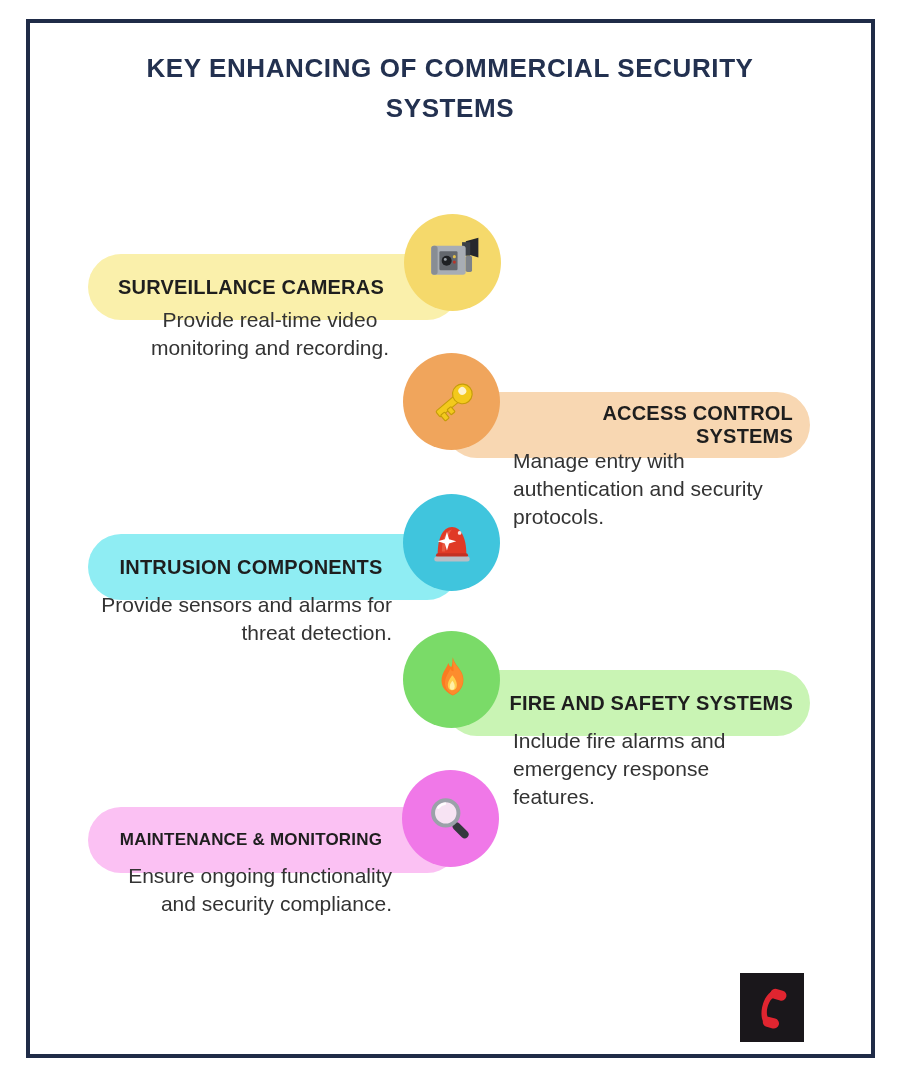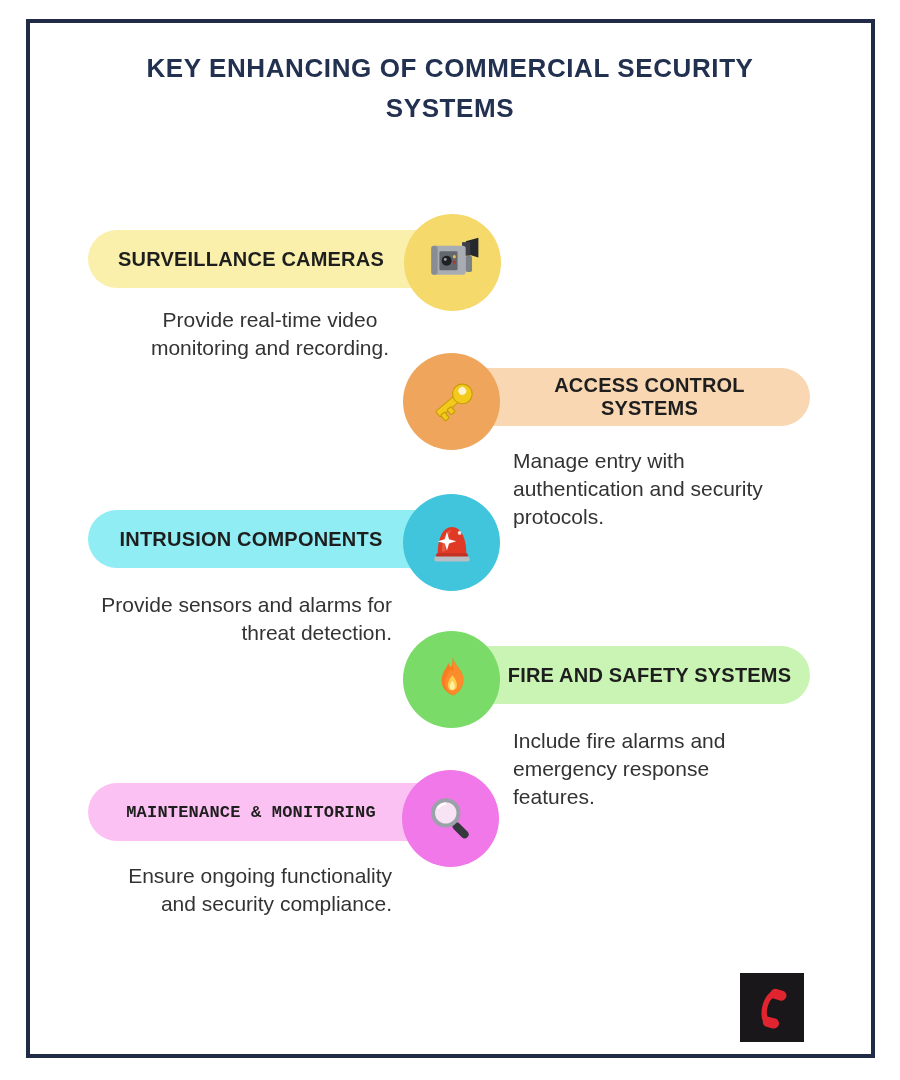--- a/index.html
+++ b/index.html
@@ -29,38 +29,39 @@
   .subtitle {
     position:absolute;
     left:40px; right:40px; top:130px;
     text-align:center;
     font-size:30px; font-weight:400;
     letter-spacing:0.4px;
     color:var(--navy,#233150);
   }
   .pill {
     position:absolute;
-    height:58px;
+    height:66px;
     border-radius:33px;
     background:var(--pill);
     display:flex; align-items:center;
     z-index:1;
+    margin-top:24px;
   }
   .pill .label {
     width:100%;
     font-weight:700;
     font-size:20px;
     color:#1e1e1e;
     letter-spacing:0.2px;
     text-align:center;
   }
   .pill-left  { left:88px; width:372px; }
   .pill-left .label  { padding-left:14px; padding-right:60px; }
   .pill-right { width:366px; }
-  .pill-right .label { padding-left:62px; padding-right:17px; }
+  .pill-right .label { padding-left:62px; padding-right:17px;text-align:right; }
   .circle {
     position:absolute;
     width:97px; height:97px;
     border-radius:50%;
     background:var(--circle);
     z-index:2;
     display:flex; align-items:center; justify-content:center;
   }
   .desc {
     position:absolute;
@@ -81,21 +82,21 @@
 
   .pill-3 { top:510px; }
   .circ-3 { left:403px; top:494px; }
   .desc-3 { left:90px;  top:591px; width:302px; text-align:right; }
 
   .pill-4 { left:444px; top:646px; }
   .circ-4 { left:403px; top:631px; }
   .desc-4 { left:513px; top:727px; width:290px; text-align:left; }
 
   .pill-5 { top:783px; }
-  .pill-5 .label { font-size:17px;font-family:Liberation Mono, monospace; }
+  .pill-5 .label { font-size:17px; }
   .circ-5 { left:402px; top:770px; }
   .desc-5 { left:90px;  top:862px; width:302px; text-align:right; }
 
   .footer-text {
     position:absolute;
     left:300px; top:984px; width:421px;
     text-align:right;
     color:var(--navy,#1f2b47);
   }
   .footer-company { font-size:19px; font-weight:700; line-height:24px; }

